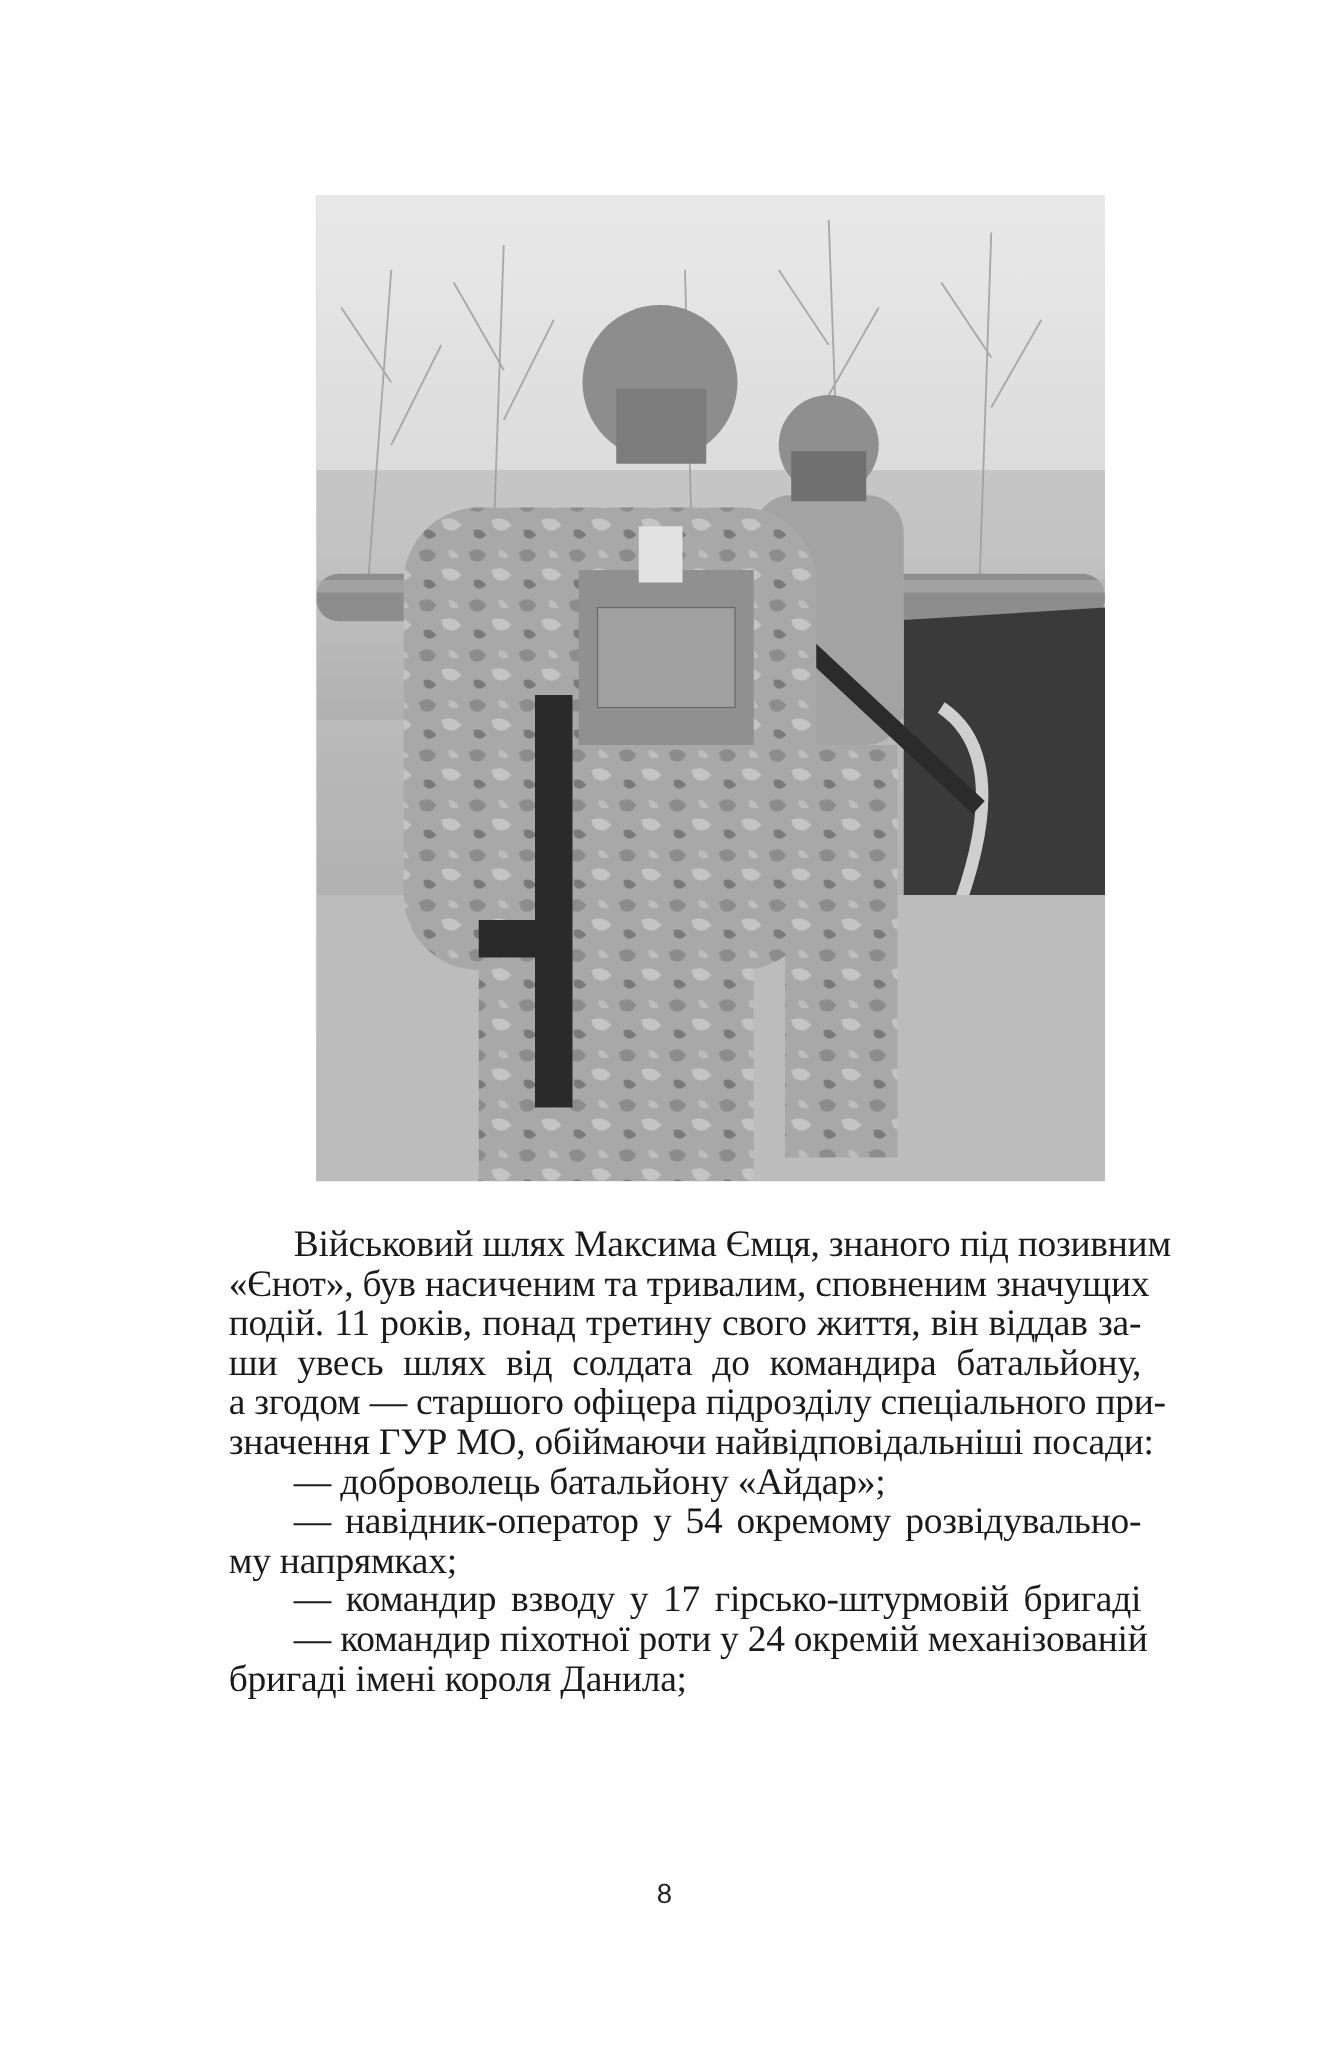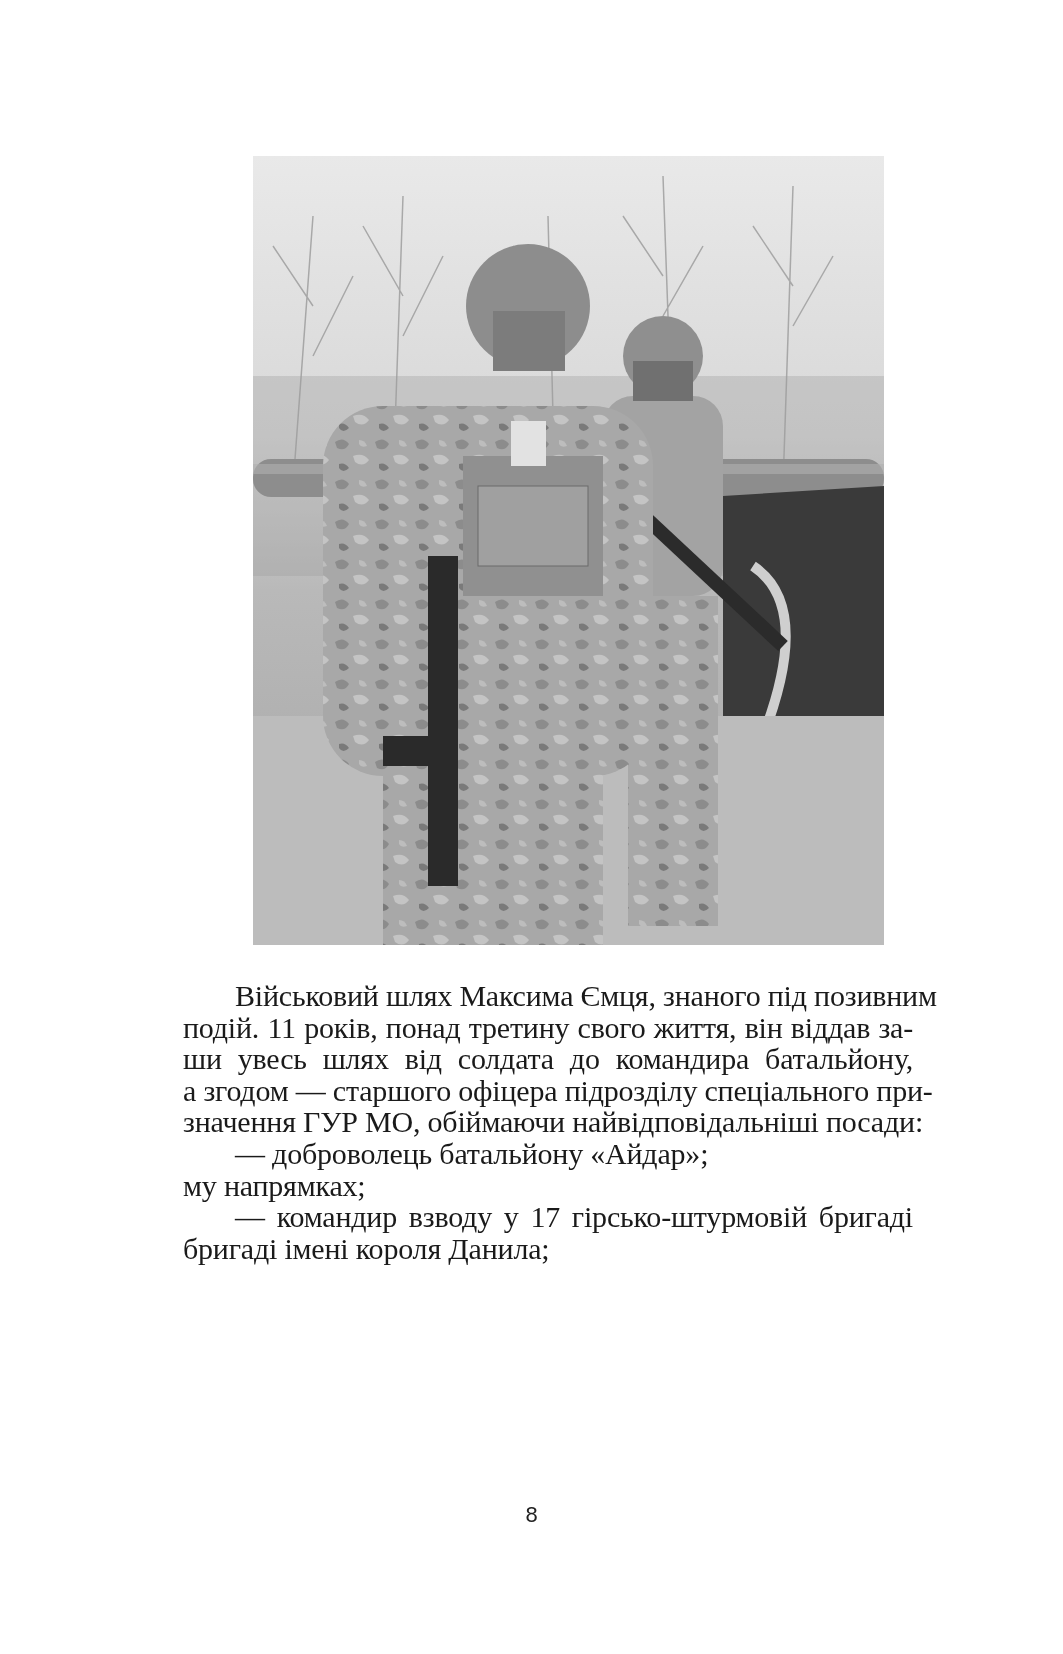--- a/index.html
+++ b/index.html
@@ -110,27 +110,30 @@
       <rect x="225" y="330" width="110" height="80" fill="#a0a0a0" stroke="#6a6a6a"></rect>
       <rect x="258" y="265" width="35" height="45" fill="#e2e2e2"></rect>
       <rect x="175" y="400" width="30" height="330" fill="#2a2a2a"></rect>
       <rect x="130" y="580" width="70" height="30" fill="#2a2a2a"></rect>
     </g>
   </svg>
 </div>
 
 <div class="text-block">
   <span class="line indent">Військовий шлях Максима Ємця, знаного під позивним</span>
+  <span class="line">«Єнот», був насиченим та тривалим, сповненим значущих</span>
   <span class="line">подій. 11 років, понад третину свого життя, він віддав за-</span>
   <span class="line">ши увесь шлях від солдата до командира батальйону,</span>
   <span class="line">а згодом — старшого офіцера підрозділу спеціального при-</span>
   <span class="line">значення ГУР МО, обіймаючи найвідповідальніші посади:</span>
 
   <span class="line indent last">— доброволець батальйону «Айдар»;</span>
 
+  <span class="line indent">— навідник-оператор у 54 окремому розвідувально-</span>
   <span class="line last">му напрямках;</span>
 
   <span class="line indent">— командир взводу у 17 гірсько-штурмовій бригаді</span>
 
+  <span class="line indent">— командир піхотної роти у 24 окремій механізованій</span>
   <span class="line last">бригаді імені короля Данила;</span>
 </div>
 
 <div class="page-number">8</div>
 
 </body></html>

